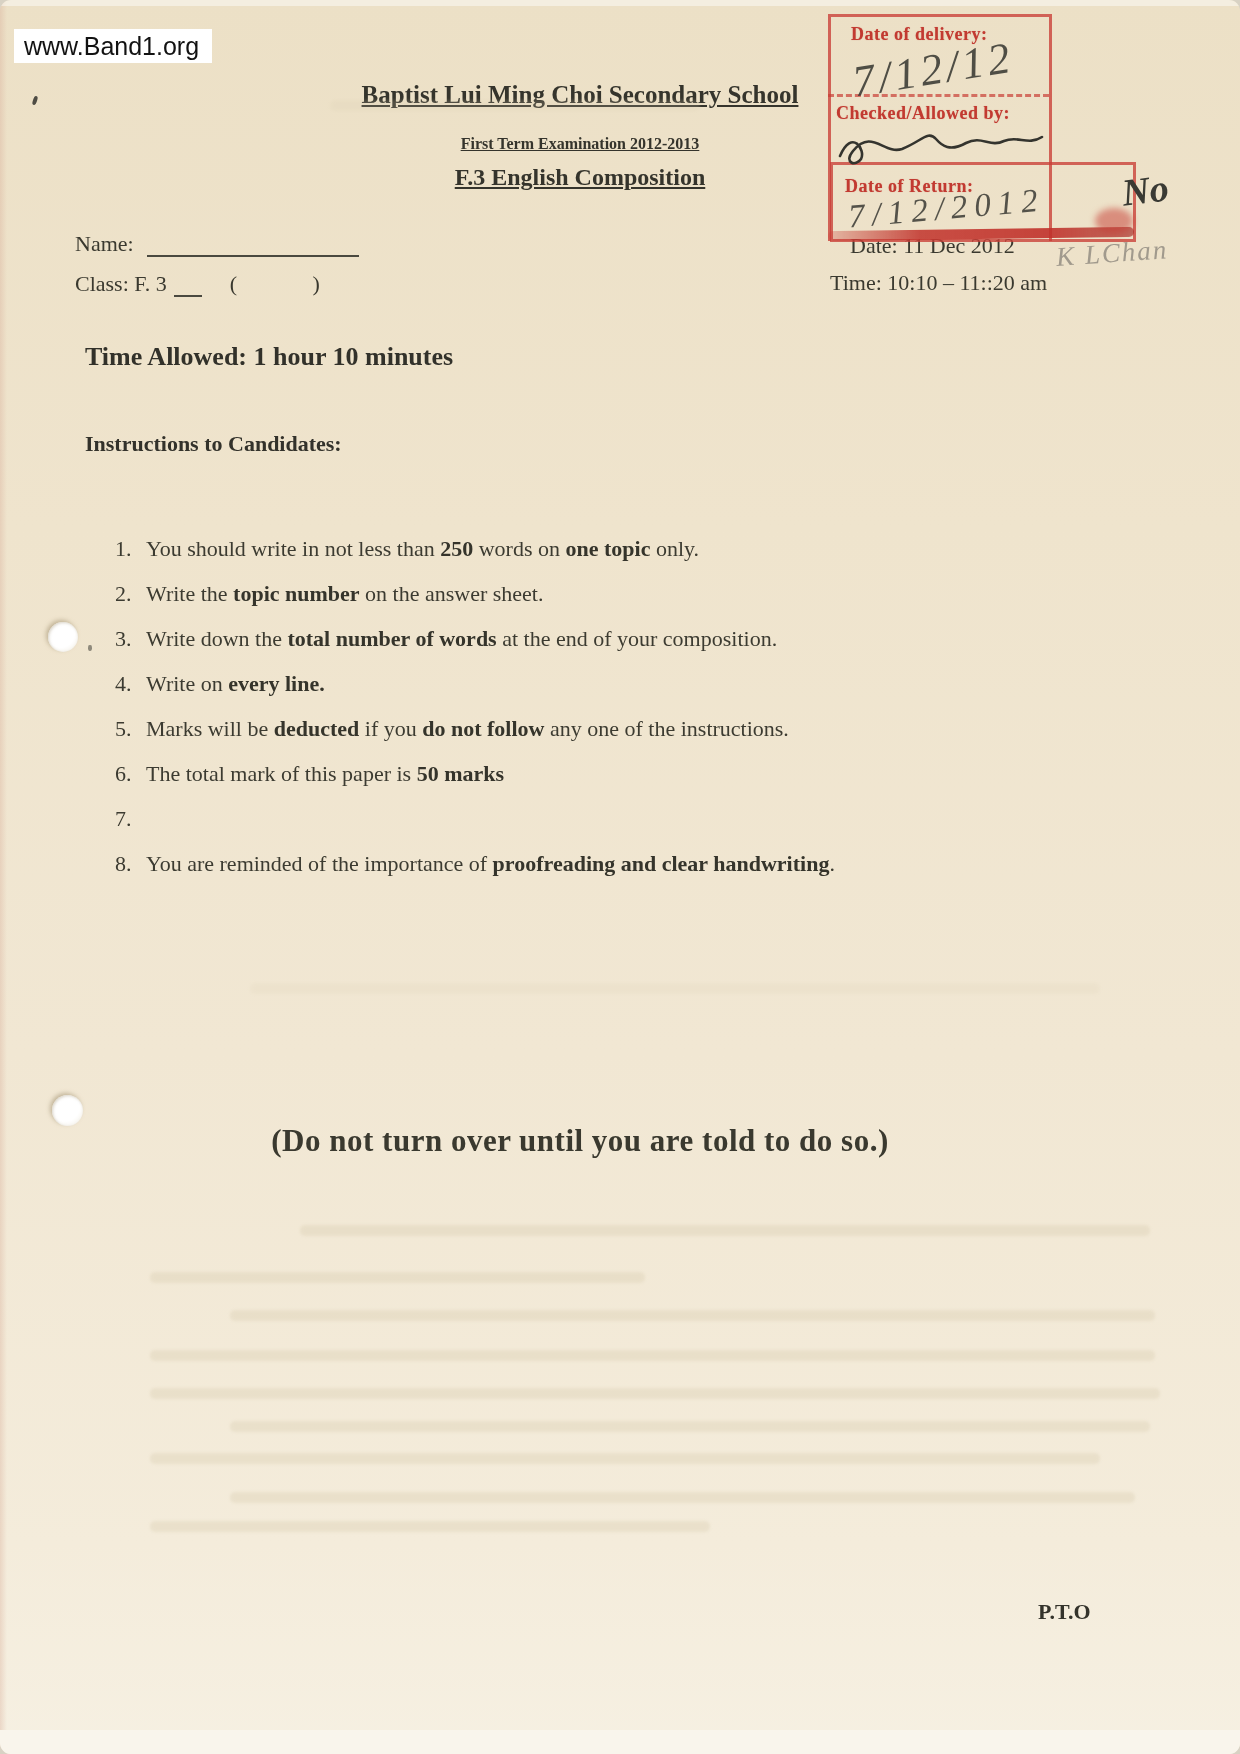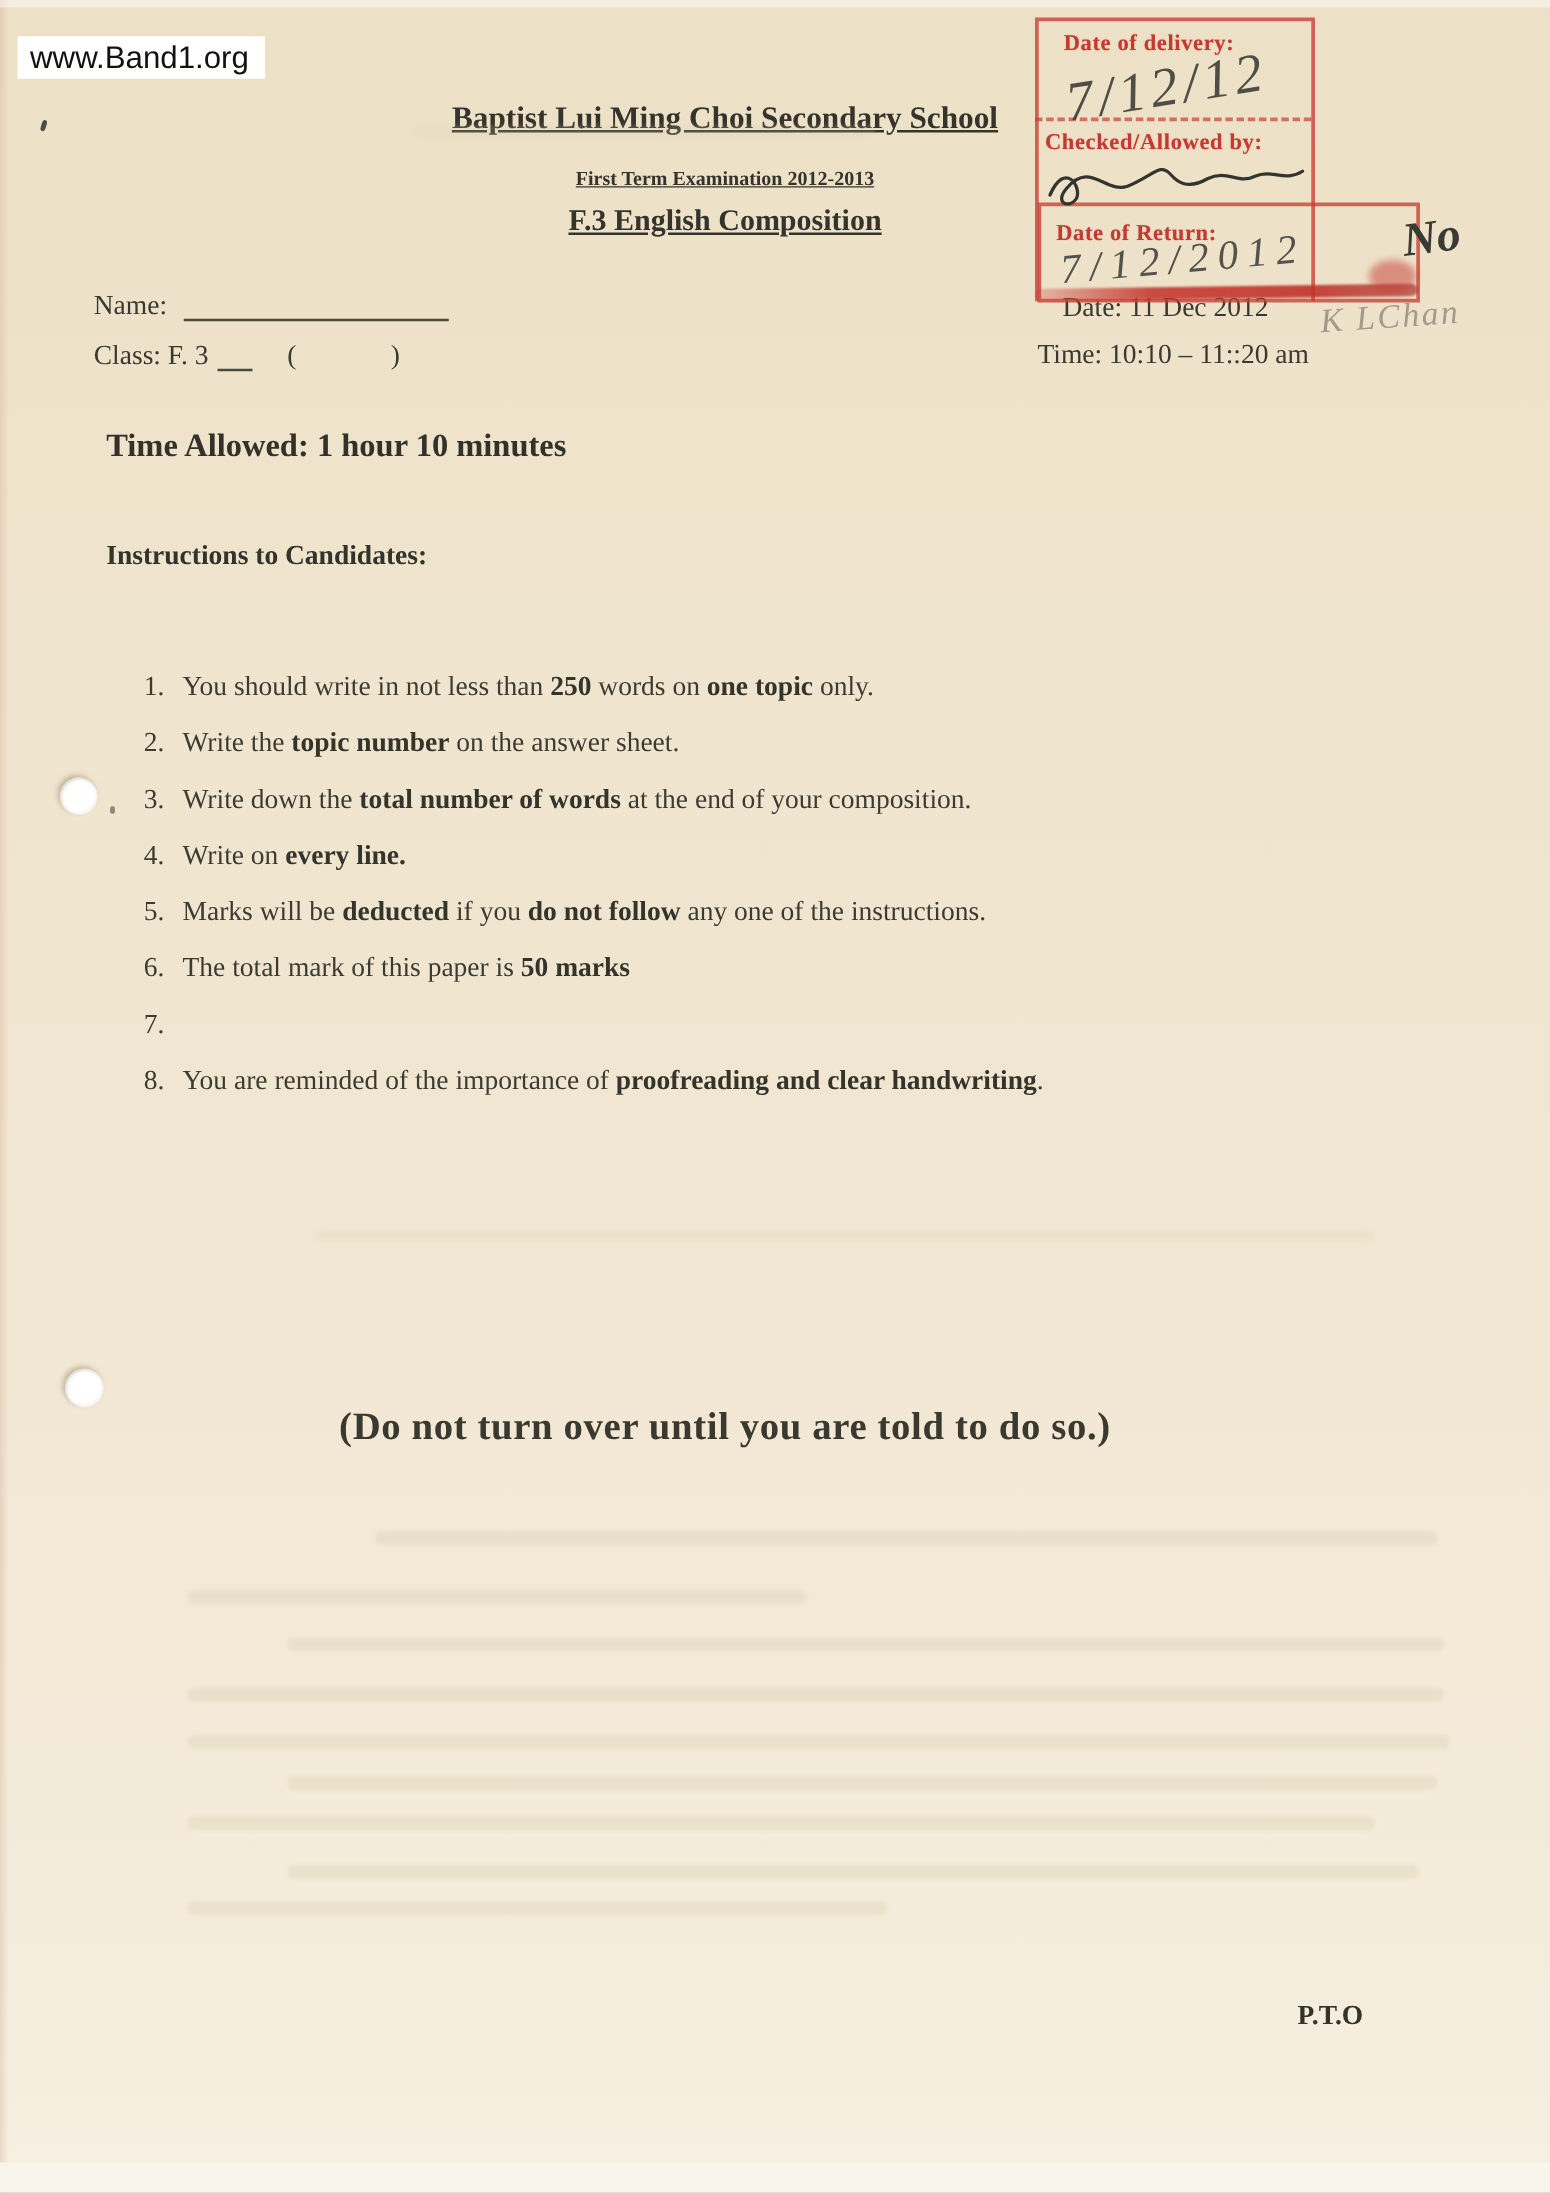--- a/index.html
+++ b/index.html
@@ -4,20 +4,21 @@
 <style>
   html,body{margin:0;padding:0;background:#d8d2c4;}
   #paper{
     position:relative;
     width:1240px;height:1754px;
     margin:0 auto;
     overflow:hidden;
     background:linear-gradient(180deg,#ece0c6 0%,#efe4cd 30%,#f1e7d3 60%,#f4ecdb 88%,#f6f0e2 100%);
     font-family:"Liberation Serif","DejaVu Serif",serif;
     color:#3b3a32;
+    border-radius:11px;
   }
   .abs{position:absolute;}
   
   .edge-left{left:0;top:0;width:7px;height:1754px;background:linear-gradient(90deg,rgba(214,170,150,.35),rgba(214,170,150,0));}
   .edge-bottom{left:0;top:1730px;width:1240px;height:24px;background:#f9f5ec;}
   .edge-top{left:0;top:0;width:1240px;height:6px;background:rgba(255,255,255,.45);}
   
   .wm{left:14px;top:29px;width:198px;height:34px;background:#ffffff;display:flex;align-items:center;padding-left:10px;box-sizing:border-box;
       font-family:"Liberation Sans","DejaVu Sans",sans-serif;font-size:25px;color:#121212;}
   

